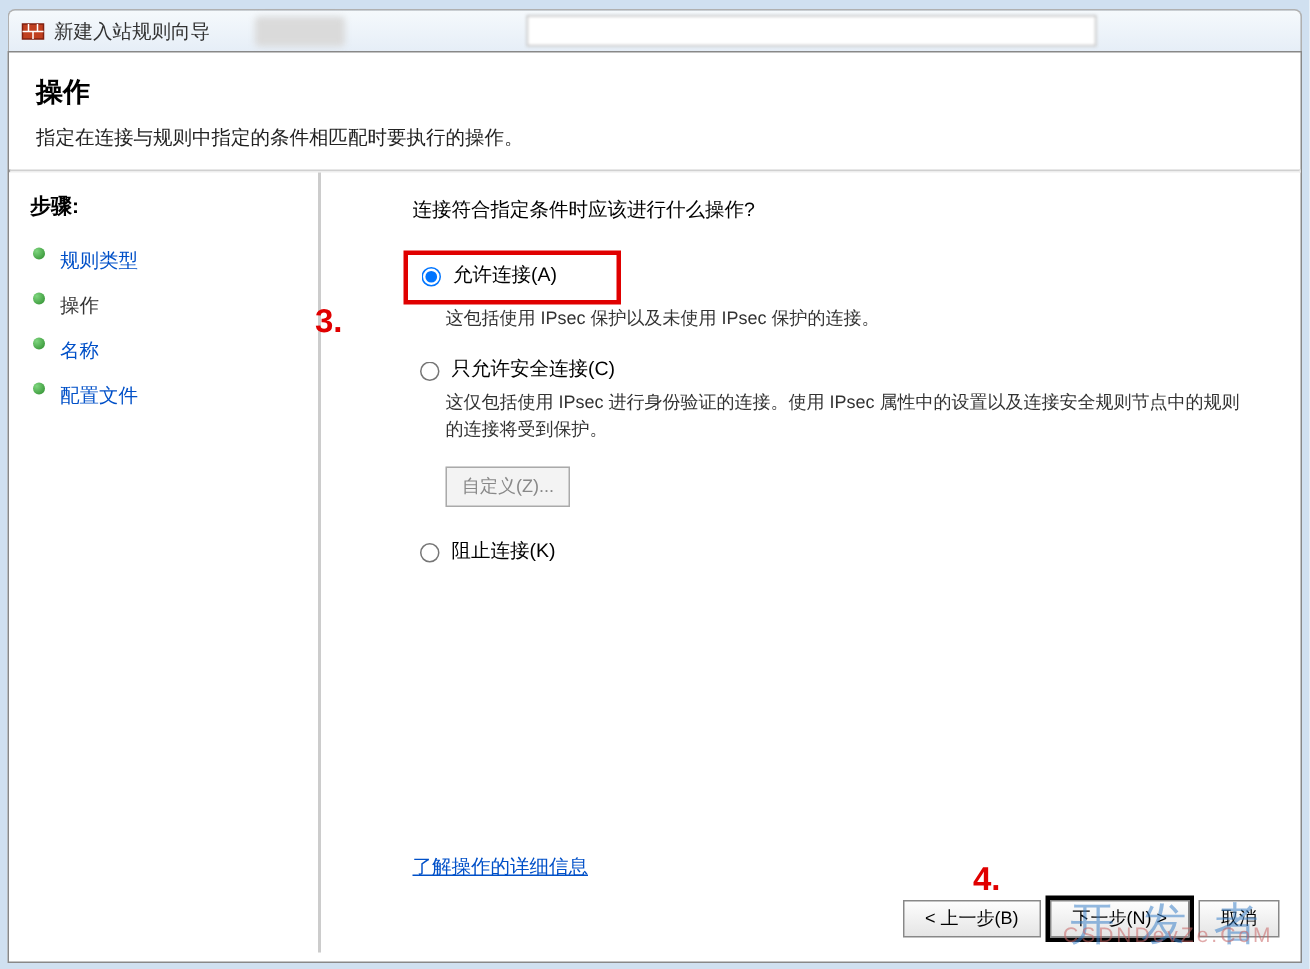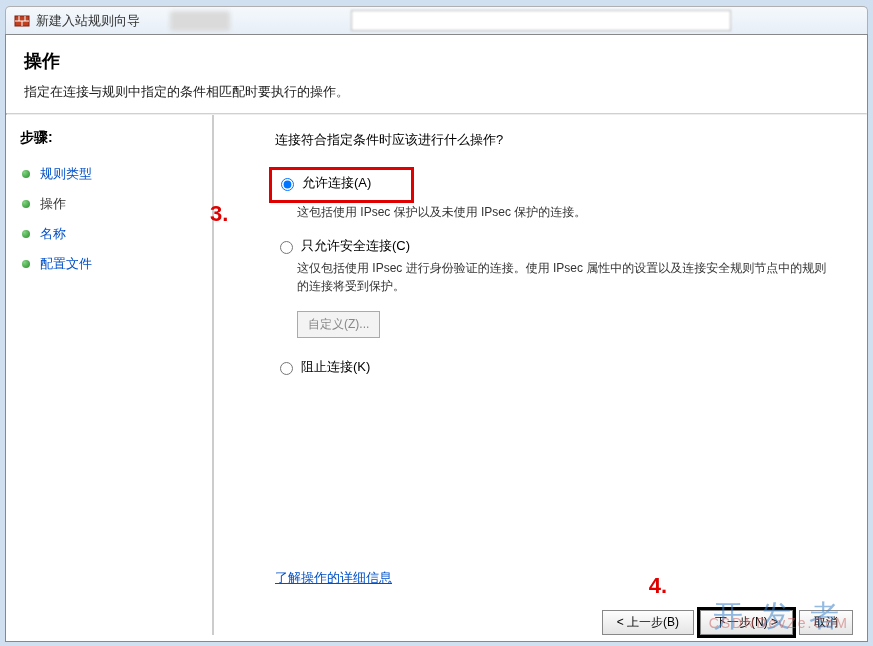--- a/index.html
+++ b/index.html
@@ -84,21 +84,20 @@
       border-right: 2px solid #ccc;
       position: relative;
     }
     .steps-label {
       font-size: 14px;
       font-weight: bold;
       margin-bottom: 12px;
     }
     .step-item {
       display: flex;
-      align-items: center;
       padding: 6px 2px;
       font-size: 13px;
       cursor: pointer;
     }
     .bullet {
       width: 8px; height: 8px;
       border-radius: 50%;
       background: radial-gradient(circle at 30% 30%, #7fd67f, #2a8a2a);
       margin-right: 10px;
       flex-shrink: 0;
@@ -165,21 +164,21 @@
     .annot-4 {
       position: absolute;
       right: 200px;
       bottom: 42px;
       color: #e00000;
       font-size: 22px;
       font-weight: bold;
     }
     .button-bar {
       position: absolute;
-      bottom: 6px;
+      bottom: 16px;
       right: 14px;
       display: flex;
       gap: 6px;
     }
     .nav-btn {
       padding: 3px 14px;
       font-size: 12px;
       border: 1px solid #888;
       background: linear-gradient(#fdfdfd,#e5e5e5);
       cursor: pointer;

